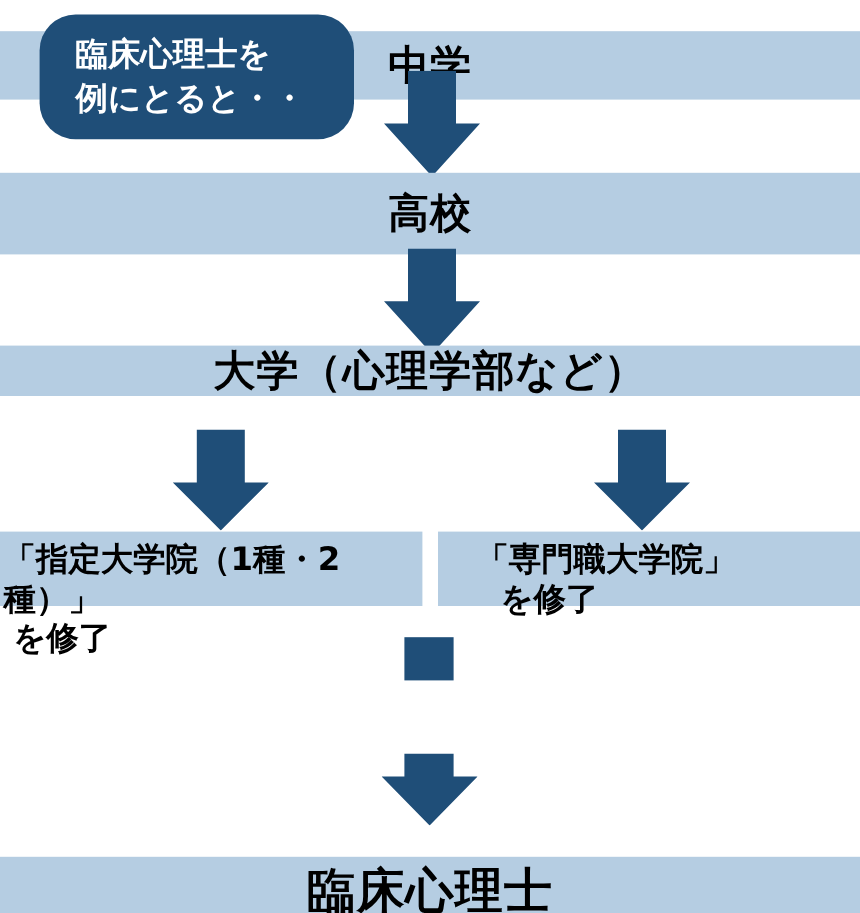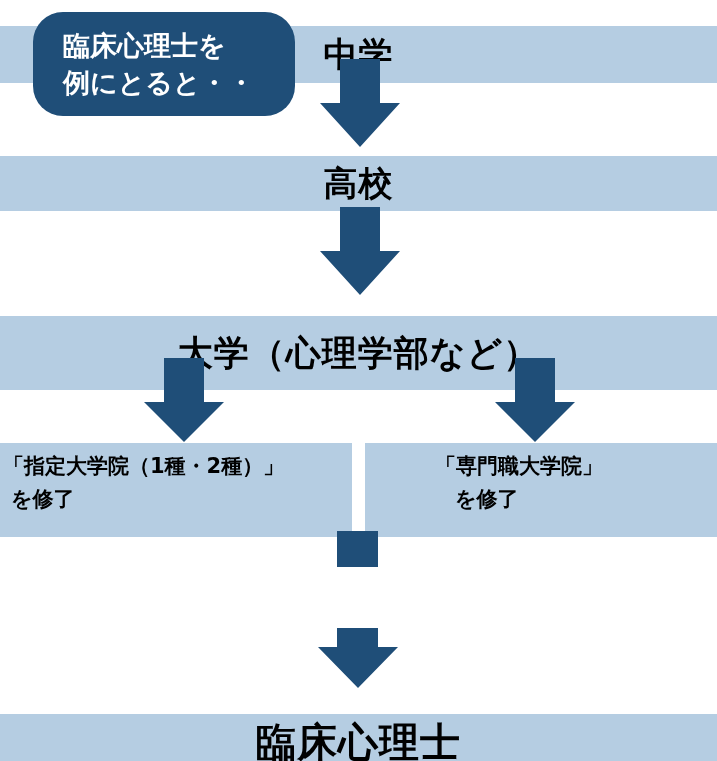--- a/index.html
+++ b/index.html
@@ -19,22 +19,22 @@
 
   .band{
     position:absolute;left:0;width:717px;
     background:var(--band);
     color:var(--ink);
     font-weight:bold;
     display:flex;align-items:center;justify-content:center;
     letter-spacing:1px;
   }
   .band-1{top:2px;height:57px;font-size:34px;margin-top:24px;}
-  .band-2{top:156px;height:55px;font-size:34px;}
-  .band-3{top:316px;height:74px;font-size:35px;}
+  .band-2{top:144px;height:68px;font-size:34px;}
+  .band-3{top:288px;height:42px;font-size:35px;}
   .band-exam{top:568px;height:59px;background:var(--exam);font-size:36px;}
   .band-final{top:714px;height:57px;font-size:40px;}
 
   .bubble{
     position:absolute;left:33px;top:12px;width:262px;height:104px;
     background:var(--navy);
     border-radius:30px;
     color:var(--bubble-text);
     font-weight:bold;font-size:27px;line-height:37px;
     padding:15px 0 0 30px;
@@ -42,29 +42,29 @@
 
   .arrow{position:absolute;display:block;}
   .arrow polygon{fill:var(--navy);}
   .arrow-1{left:320px;top:59px;}
   .arrow-2{left:320px;top:207px;}
   .arrow-left{left:144px;top:358px;}
   .arrow-right{left:495px;top:358px;}
   .arrow-5{left:318px;top:628px;}
 
   .branch-box{
-    position:absolute;top:443px;width:352px;height:94px;
+    position:absolute;top:443px;width:352px;height:62px;
     background:var(--band);
     color:var(--ink);
-    font-weight:bold;font-size:21px;line-height:33px;
+    font-weight:bold;font-size:27px;line-height:33px;
     padding-top:7px;
   }
   .branch-left{left:0;padding-left:3px;}
   .branch-right{left:365px;}
-  .branch-right .inner{margin-left:70px;}
+  .branch-right .inner{margin-left:32px;}
 
   .connector-square{
     position:absolute;left:337px;top:531px;width:41px;height:36px;
     background:var(--navy);
   }
 </style>
 </head>
 <body>
 
 <div class="canvas">

